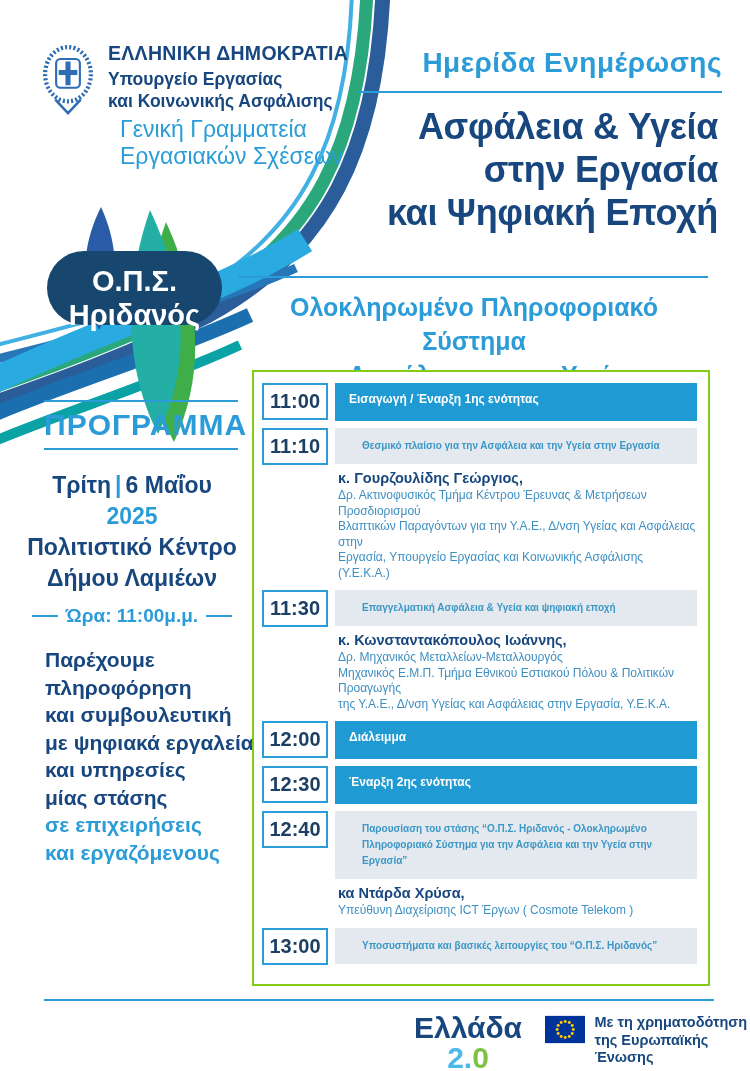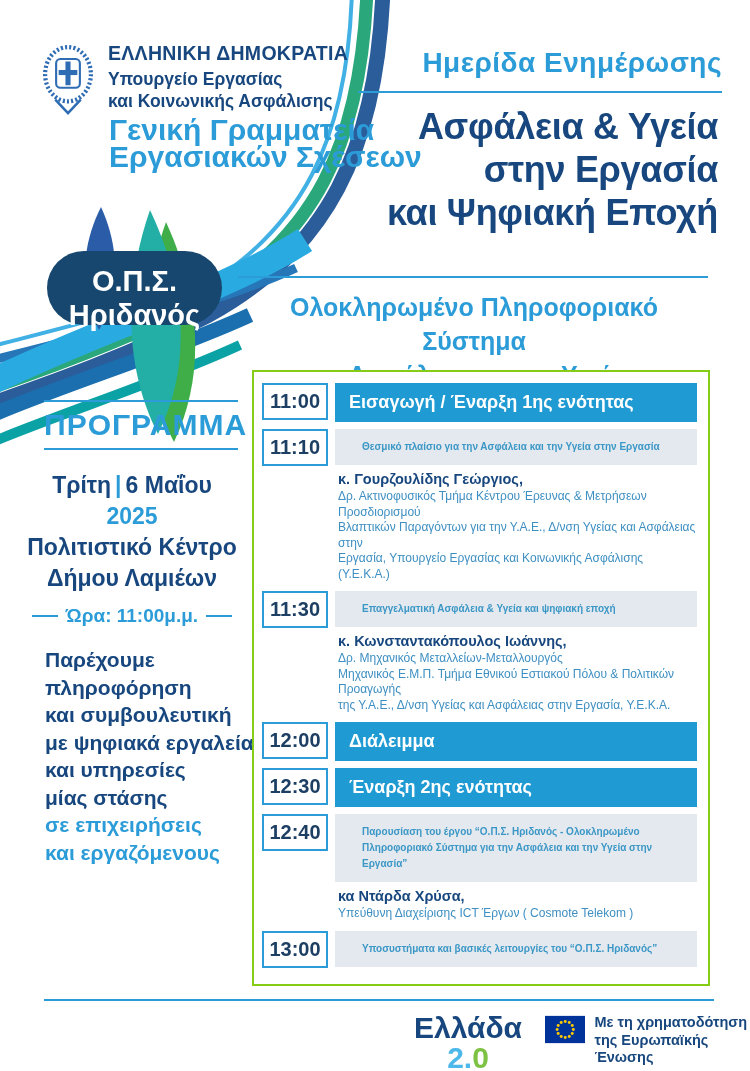--- a/index.html
+++ b/index.html
@@ -21,21 +21,21 @@
   }
   .abs{position:absolute;}
   .pre{white-space:pre-line;}
   svg.decor{position:absolute;left:0;top:0;z-index:0;}
   .z1{z-index:1;}
 
   
   .gov{left:40px;top:42px;display:flex;gap:12px;align-items:flex-start;}
   .ministry-line1{font-size:19.5px;font-weight:bold;letter-spacing:.3px;}
   .ministry-rest{font-size:17.5px;font-weight:bold;line-height:22px;margin-top:3px;}
-  .secretariat{left:109px;top:116px;font-size:30px;font-weight:bold;color:var(--accent);line-height:27px;}
+  .secretariat{left:120px;top:116px;font-size:23px;font-weight:normal;color:var(--accent);line-height:27px;}
 
   
   .event-type{top:47px;left:300px;width:422px;text-align:right;font-size:28px;font-weight:bold;color:var(--accent);letter-spacing:.5px;}
   .rule{background:var(--accent);height:2px;}
   .rule-event{left:358px;top:91px;width:364px;}
   .main-title{top:105px;left:276px;width:442px;text-align:right;font-size:36px;font-weight:bold;line-height:43px;letter-spacing:-0.3px;}
   .rule-subtitle{left:238px;top:276px;width:470px;}
   .subtitle{top:290px;left:238px;width:472px;text-align:center;font-size:25px;font-weight:bold;color:var(--accent);line-height:34px;}
 
   
@@ -54,21 +54,21 @@
   .description .highlight{color:var(--accent);}
 
   
   .schedule-box{left:252px;top:370px;width:458px;height:616px;border:2px solid #84cc16;box-sizing:border-box;
     background:#fff;padding:11px 11px 10px 8px;display:flex;flex-direction:column;overflow:hidden;}
   .srow{display:flex;gap:7px;margin-bottom:7px;align-items:flex-start;}
   .time-box{flex:0 0 62px;height:33px;border:2.5px solid var(--accent);background:#fff;color:#1c3f63;
     font-size:20px;font-weight:bold;display:flex;align-items:center;justify-content:center;}
   .scontent{flex:1;min-width:0;}
   .bar{box-sizing:border-box;width:100%;}
-  .bar-header{background:var(--bar-blue);color:#fff;font-size:18px;font-weight:bold;padding:9px 0 9px 14px;min-height:38px;box-sizing:border-box;}
+  .bar-header{background:var(--bar-blue);color:#fff;font-size:12px;font-weight:bold;padding:9px 0 9px 14px;min-height:38px;box-sizing:border-box;}
   .bar-topic{background:var(--bar-light);color:var(--topic-blue);font-size:10px;font-weight:600;padding:10px 27px;line-height:16px;min-height:36px;box-sizing:border-box;display:flex;align-items:center;}
   .speaker{margin:6px 0 2px 3px;}
   .speaker-name{font-size:14.5px;font-weight:bold;color:var(--navy);}
   .speaker-details{font-size:12px;color:var(--detail-blue);line-height:15.5px;white-space:pre-line;margin-top:2px;}
 
   
   .rule-footer{left:44px;top:999px;width:670px;}
   .greece-logo{left:398px;top:1013px;width:140px;text-align:center;}
   .greece-brand{font-size:30px;font-weight:bold;line-height:30px;}
   .greece-2{color:#4db8ea;}
@@ -191,21 +191,21 @@
     </div>
     <div class="srow">
       <div class="time-box">12:30</div>
       <div class="scontent">
         <div class="bar bar-header">Έναρξη 2ης ενότητας</div>
       </div>
     </div>
     <div class="srow">
       <div class="time-box">12:40</div>
       <div class="scontent">
-        <div class="bar bar-topic">Παρουσίαση του έργου “Ο.Π.Σ. Ηριδανός - Ολοκληρωμένο Πληροφοριακό Σύστημα για την Ασφάλεια και την Υγεία στην Εργασία”</div>
+        <div class="bar bar-topic">Παρουσίαση του στάσης “Ο.Π.Σ. Ηριδανός - Ολοκληρωμένο Πληροφοριακό Σύστημα για την Ασφάλεια και την Υγεία στην Εργασία”</div>
         <div class="speaker">
           <div class="speaker-name">κα Ντάρδα Χρύσα,</div>
           <div class="speaker-details">Υπεύθυνη Διαχείρισης ICT Έργων ( Cosmote Telekom )</div>
         </div>
       </div>
     </div>
     <div class="srow">
       <div class="time-box">13:00</div>
       <div class="scontent">
         <div class="bar bar-topic">Υποσυστήματα και βασικές λειτουργίες του “Ο.Π.Σ. Ηριδανός”</div>

